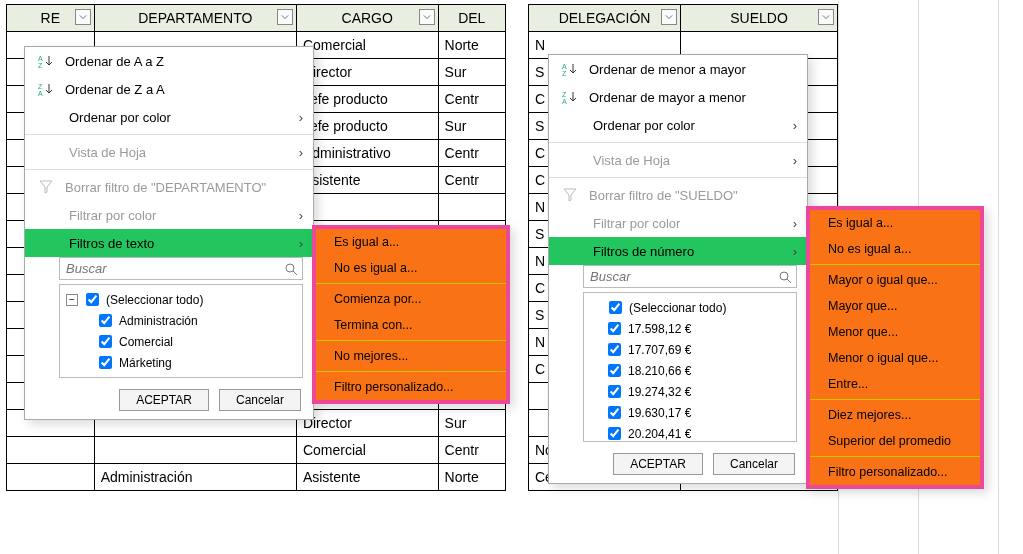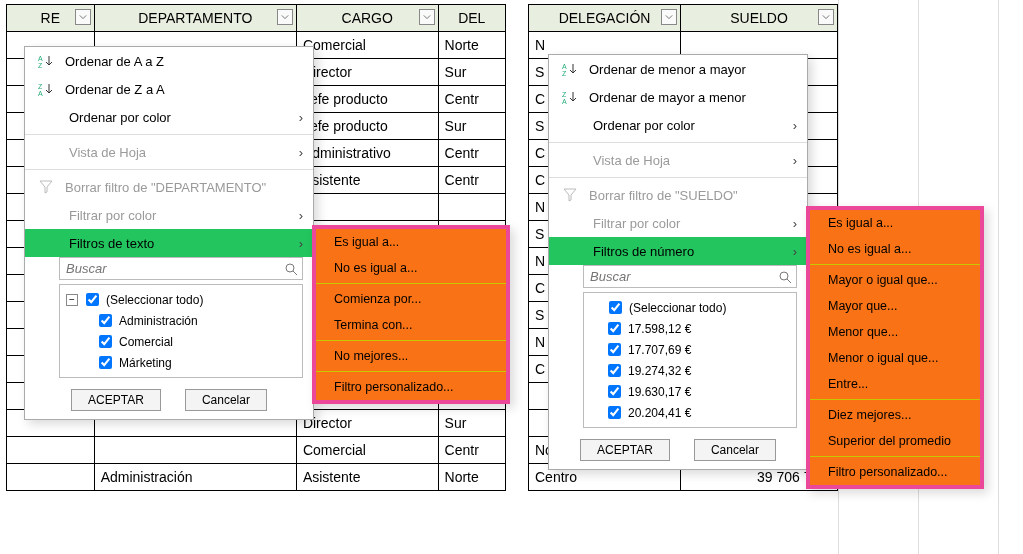--- a/index.html
+++ b/index.html
@@ -21,21 +21,21 @@
   .menu .row .arr{color:#444}
   .menu .row.hl{background:#22c55e}
   .menu .sep{border-top:1px solid #ddd;margin:3px 0}
   .searchbox{margin:0 10px 4px 34px;display:flex;border:1px solid #bbb;border-radius:0}
   .searchbox input{border:none;flex:1;padding:3px 6px;font-style:italic;color:#888;font-family:inherit;font-size:13px;outline:none}
   .searchbox .mag{width:22px;display:flex;align-items:center;justify-content:center;color:#666}
   .checklist{margin:3px 10px 3px 34px;border:1px solid #bbb;padding:4px 6px;max-height:160px;overflow:hidden}
   .checklist .itm{display:flex;align-items:center;gap:4px;padding:1px 0;font-size:12px}
   .checklist .lvl1{padding-left:14px}
   .checklist .exp{width:10px;height:10px;border:1px solid #888;display:inline-flex;align-items:center;justify-content:center;font-size:10px;line-height:9px}
-  .btns{display:flex;justify-content:center;gap:24px;padding:8px 12px}
+  .btns{display:flex;justify-content:flex-end;gap:10px;padding:8px 12px}
   .btns button{border:1px solid #999;background:#f4f4f4;padding:3px 16px;font-family:inherit;font-size:12px}
   
   .submenu{position:absolute;background:#f97316;border:4px solid #ec4899;box-shadow:4px 4px 10px rgba(0,0,0,.15)}
   .submenu .srow{padding:6px 18px;font-size:12.5px;white-space:nowrap}
   .submenu .ssep{border-top:1px solid #c8c800;margin:2px 0}
   
   .lightcol{border-right:1px solid #ddd;position:absolute;top:0;bottom:0}
 </style>
 </head>
 <body>
@@ -420,20 +420,24 @@
     <div class="itm lvl1">
         <input type="checkbox" checked="" style="">
         <span>17.598,12 €</span>
       </div>
     <div class="itm lvl1">
         <input type="checkbox" checked="" style="">
         <span>17.707,69 €</span>
       </div>
     <div class="itm lvl1">
         <input type="checkbox" checked="" style="">
+        <span>18.210,66 €</span>
+      </div>
+    <div class="itm lvl1">
+        <input type="checkbox" checked="" style="">
         <span>19.274,32 €</span>
       </div>
     <div class="itm lvl1">
         <input type="checkbox" checked="" style="">
         <span>19.630,17 €</span>
       </div>
     <div class="itm lvl1">
         <input type="checkbox" checked="" style="">
         <span>20.204,41 €</span>
       </div>

